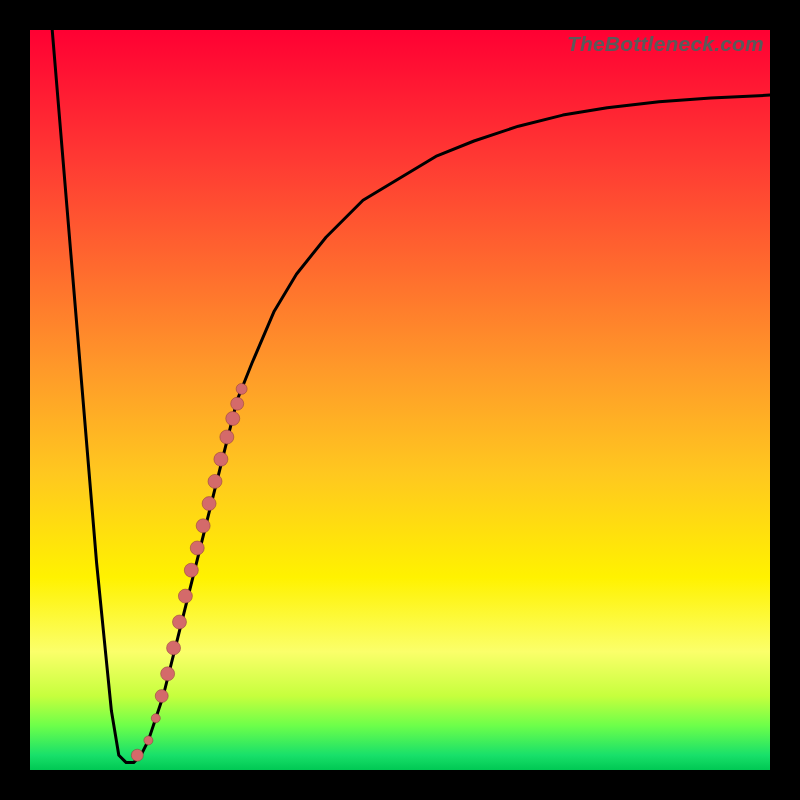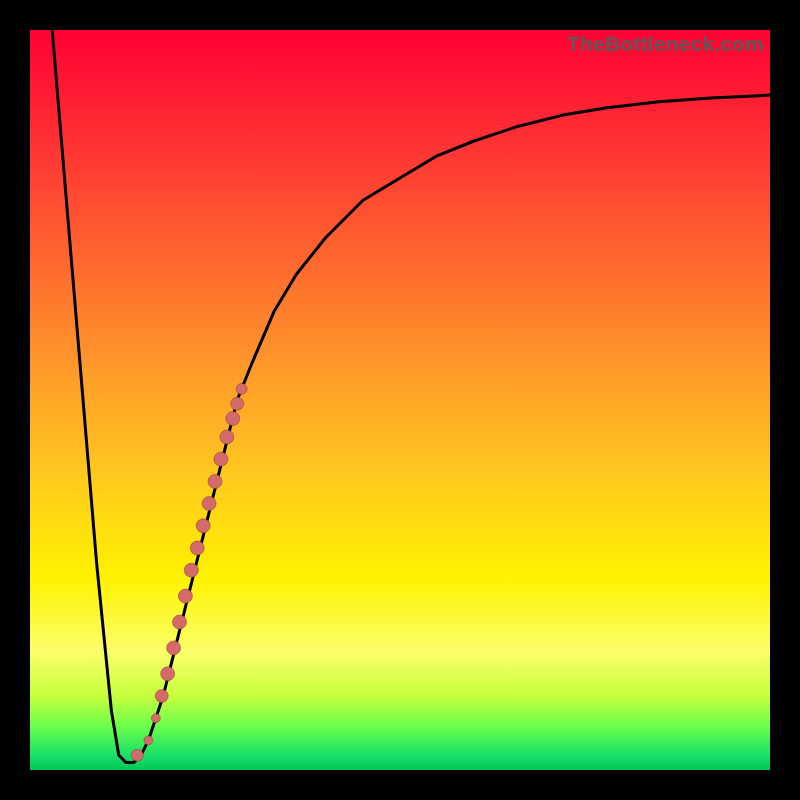--- a/index.html
+++ b/index.html
@@ -32,20 +32,21 @@
       #ff6a2e 32%,
       #ff9a29 46%,
       #ffc81f 60%,
       #fff200 74%,
       #fbff6a 84%,
       #c6ff3d 90%,
       #6dff4a 94%,
       #18e06a 98%,
       #00c853 100%
     );
+    font-style: italic;
   }
   .watermark {
     position: absolute;
     top: 2px;
     right: 6px;
     font-family: Arial, Helvetica, sans-serif;
     font-size: 21px;
     font-weight: 600;
     color: #5a5a5a;
     user-select: none;

